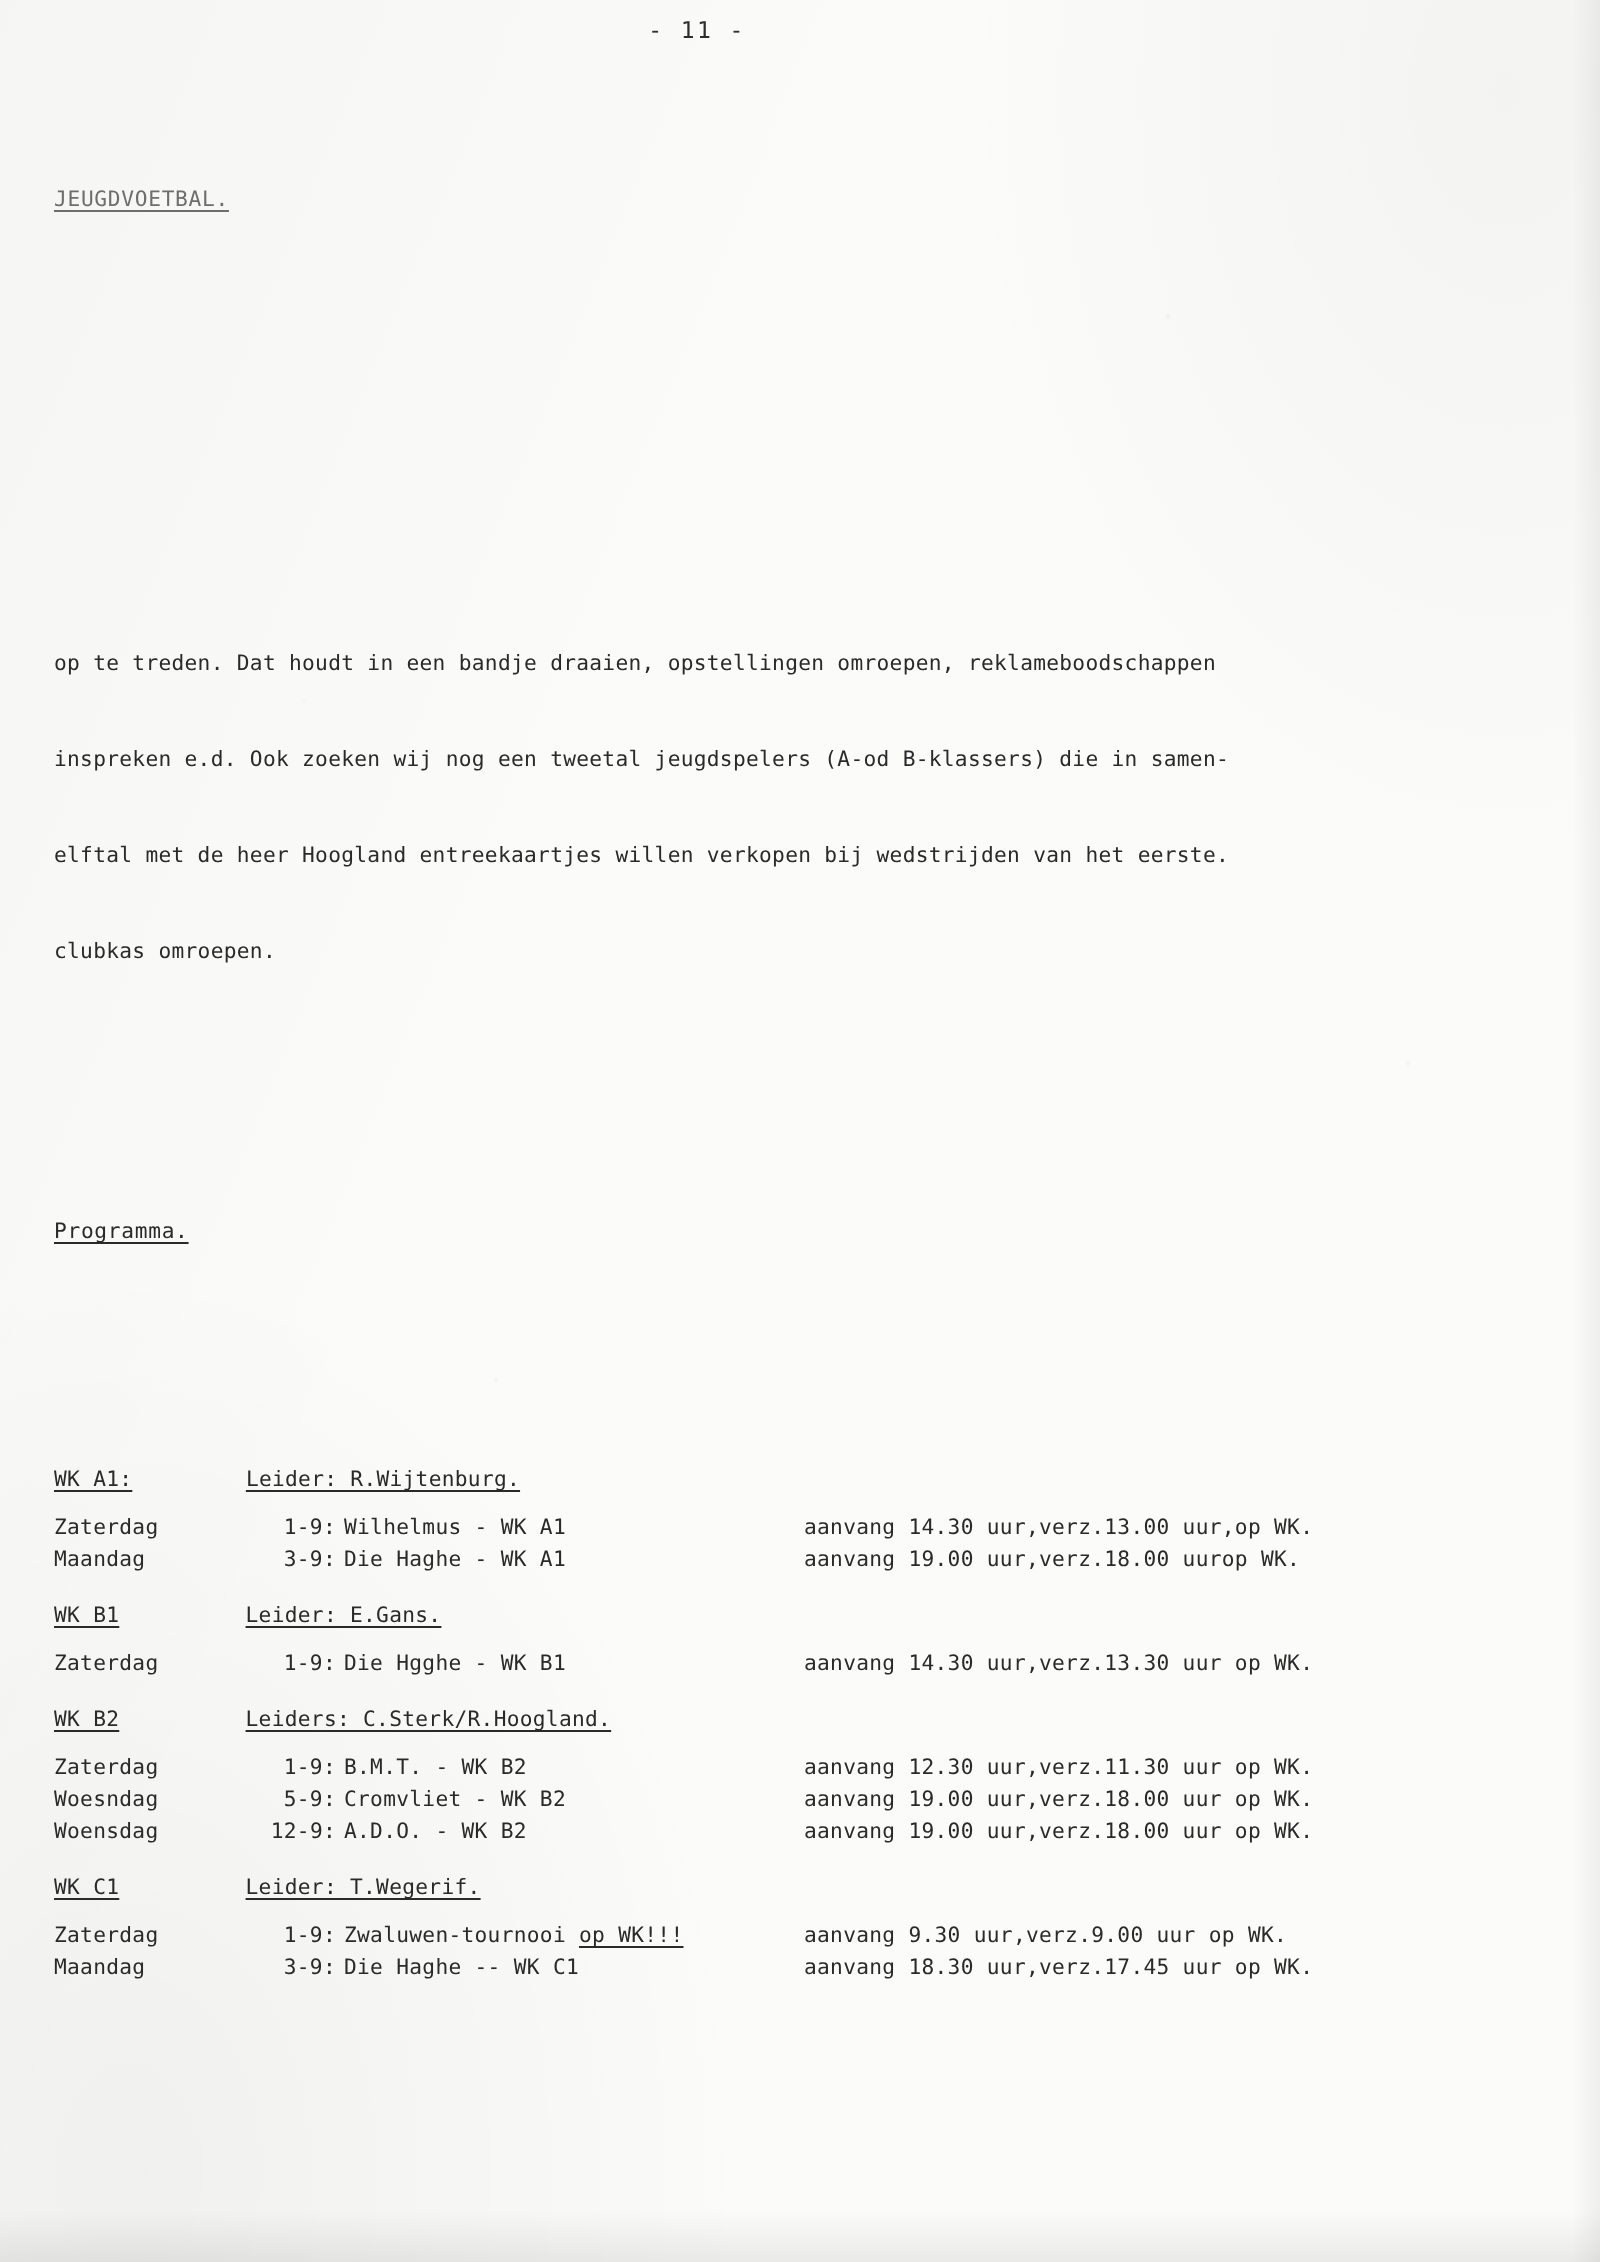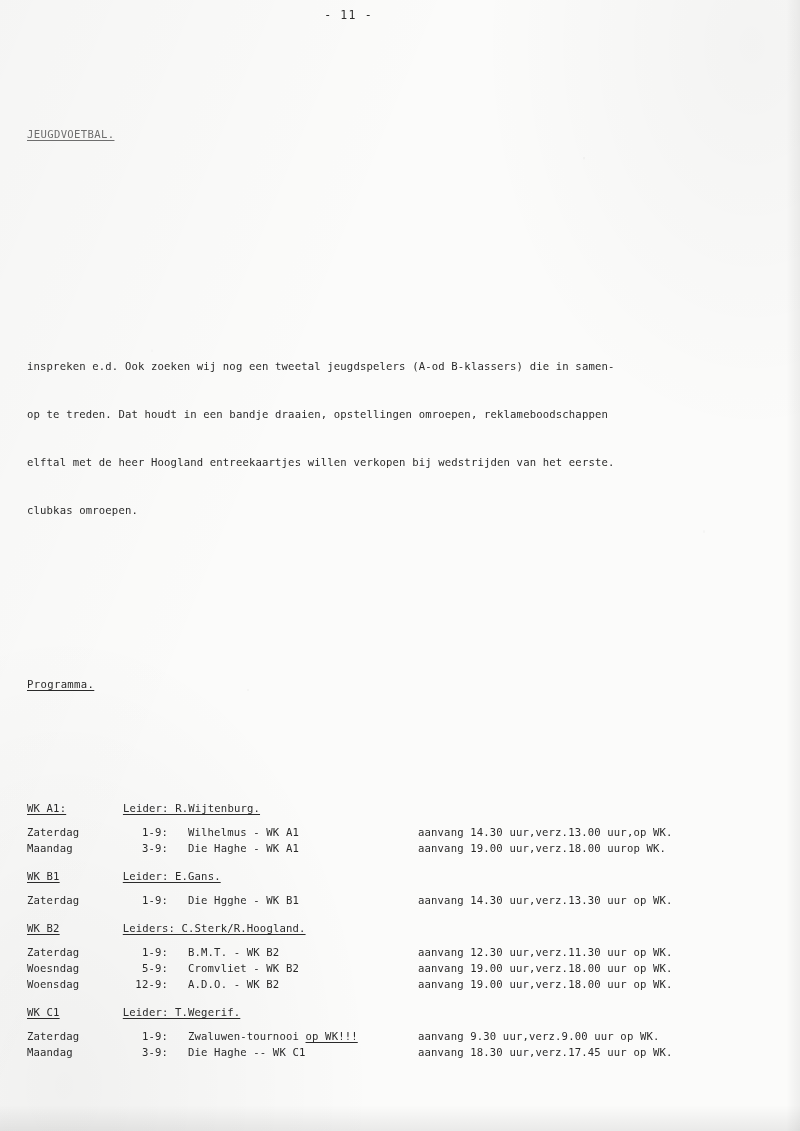--- a/index.html
+++ b/index.html
@@ -41,39 +41,39 @@
     font-size: 11.5px;
     color: #2e2e2e;
     letter-spacing: 1.2px;
   }
   .content {
     position: absolute;
     left: 27px;
     top: 28px;
     width: 752px;
   }
-  .u { text-decoration: underline; text-underline-offset: 2px; margin-top: 34px; }
+  .u { text-decoration: underline; text-underline-offset: 2px; }
   .gap-sm { height: 8px; }
   .gap-md { height: 12px; }
   .hdr-line {
     display: block;
     font-size: 10.6px;
     line-height: 16px;
     letter-spacing: 0.35px;
     white-space: pre;
   }
   .para { display: block; }
   .para .ln { display: block; white-space: pre; }
 
   
   .team-head { display: block; white-space: pre; }
   .match-rows { display: block; }
   .match { display: flex; white-space: pre; align-items: flex-end; }
   .m-day { display: inline-block; width: 95px; flex: 0 0 95px; }
-  .m-date { display: inline-block; width: 46px; flex: 0 0 46px; text-align: right; padding-right: 20px; }
+  .m-date { display: inline-block; width: 46px; flex: 0 0 46px; text-align: right; padding-right: 4px; }
   .m-fix { display: inline-block; width: 230px; flex: 0 0 230px; }
   .m-time { display: inline-block; flex: 1 1 auto; }
   .faded2 { color: #6e6e6e; }
 
   .noise {
     position: absolute;
     inset: 0;
     pointer-events: none;
     background:
       radial-gradient(circle at 73% 14%, rgba(0,0,0,0.035) 0 1px, transparent 1.5px),
@@ -109,22 +109,22 @@
 
     
     <span class="hdr-line u faded2">JEUGDVOETBAL.</span>
     <div class="gap-md"></div>
 
     
     <div class="gap-md"></div>
 
     
     <div class="para">
+      <span class="ln">op te treden. Dat houdt in een bandje draaien, opstellingen omroepen, reklameboodschappen</span>
       <span class="ln">inspreken e.d. Ook zoeken wij nog een tweetal jeugdspelers (A-od B-klassers) die in samen-</span>
-      <span class="ln">op te treden. Dat houdt in een bandje draaien, opstellingen omroepen, reklameboodschappen</span>
       <span class="ln">elftal met de heer Hoogland entreekaartjes willen verkopen bij wedstrijden van het eerste.</span>
       <span class="ln">clubkas omroepen.</span>
     </div>
     <div class="gap-md"></div>
 
     <span class="hdr-line u">Programma.</span>
     <div class="gap-md"></div>
 
     
     <div id="teams-container"><div><span class="team-head"><span class="u">WK A1:</span><span style="display: inline-block; width: 56.78px;"></span><span class="u">Leider: R.Wijtenburg.</span></span><div class="gap-sm"></div><div class="match-rows"><div class="match"><span class="m-day">Zaterdag</span><span class="m-date">1-9:</span><span class="m-fix"><span>Wilhelmus - WK A1</span></span><span class="m-time">aanvang 14.30 uur,verz.13.00 uur,op WK.</span></div><div class="match"><span class="m-day">Maandag</span><span class="m-date">3-9:</span><span class="m-fix"><span>Die Haghe - WK A1</span></span><span class="m-time">aanvang 19.00 uur,verz.18.00 uurop WK.</span></div></div><div class="gap-md"></div></div><div><span class="team-head"><span class="u">WK B1</span><span style="display: inline-block; width: 63.15px;"></span><span class="u">Leider: E.Gans.</span></span><div class="gap-sm"></div><div class="match-rows"><div class="match"><span class="m-day">Zaterdag</span><span class="m-date">1-9:</span><span class="m-fix"><span>Die Hgghe - WK B1</span></span><span class="m-time">aanvang 14.30 uur,verz.13.30 uur op WK.</span></div></div><div class="gap-md"></div></div><div><span class="team-head"><span class="u">WK B2</span><span style="display: inline-block; width: 63.15px;"></span><span class="u">Leiders: C.Sterk/R.Hoogland.</span></span><div class="gap-sm"></div><div class="match-rows"><div class="match"><span class="m-day">Zaterdag</span><span class="m-date">1-9:</span><span class="m-fix"><span>B.M.T. - WK B2</span></span><span class="m-time">aanvang 12.30 uur,verz.11.30 uur op WK.</span></div><div class="match"><span class="m-day">Woesndag</span><span class="m-date">5-9:</span><span class="m-fix"><span>Cromvliet - WK B2</span></span><span class="m-time">aanvang 19.00 uur,verz.18.00 uur op WK.</span></div><div class="match"><span class="m-day">Woensdag</span><span class="m-date">12-9:</span><span class="m-fix"><span>A.D.O. - WK B2</span></span><span class="m-time">aanvang 19.00 uur,verz.18.00 uur op WK.</span></div></div><div class="gap-md"></div></div><div><span class="team-head"><span class="u">WK C1</span><span style="display: inline-block; width: 63.15px;"></span><span class="u">Leider: T.Wegerif.</span></span><div class="gap-sm"></div><div class="match-rows"><div class="match"><span class="m-day">Zaterdag</span><span class="m-date">1-9:</span><span class="m-fix"><span>Zwaluwen-tournooi </span><span class="u">op WK!!!</span></span><span class="m-time">aanvang 9.30 uur,verz.9.00 uur op WK.</span></div><div class="match"><span class="m-day">Maandag</span><span class="m-date">3-9:</span><span class="m-fix"><span>Die Haghe -- WK C1</span></span><span class="m-time">aanvang 18.30 uur,verz.17.45 uur op WK.</span></div></div></div></div>

